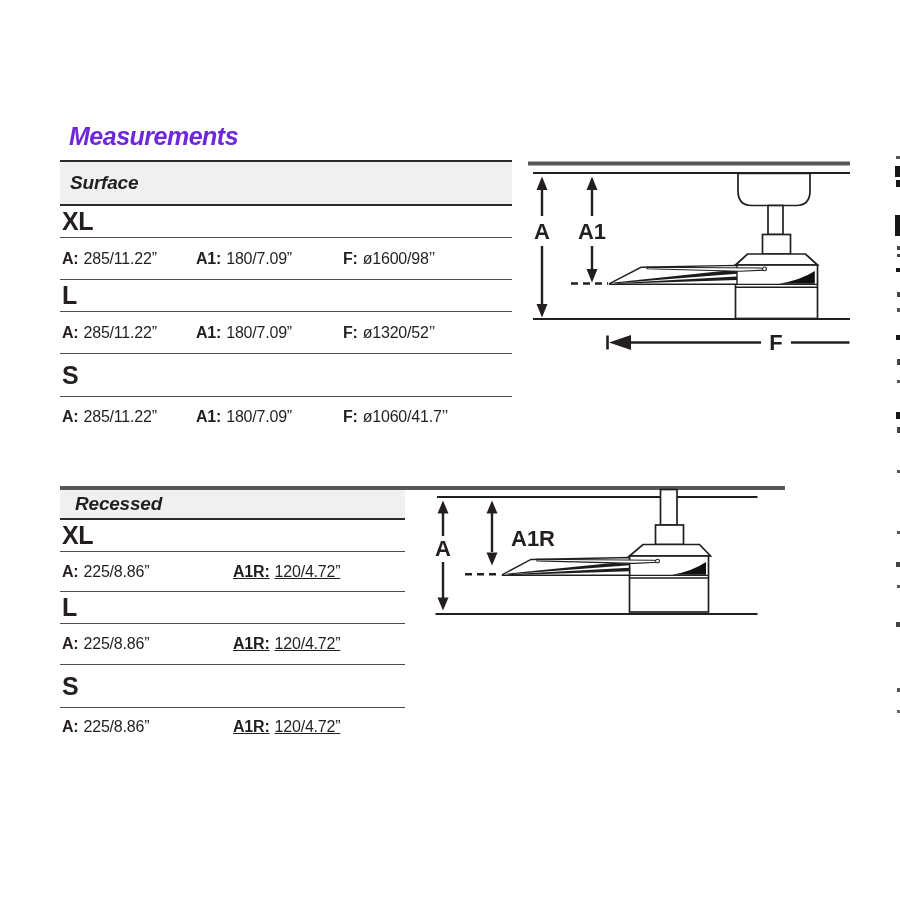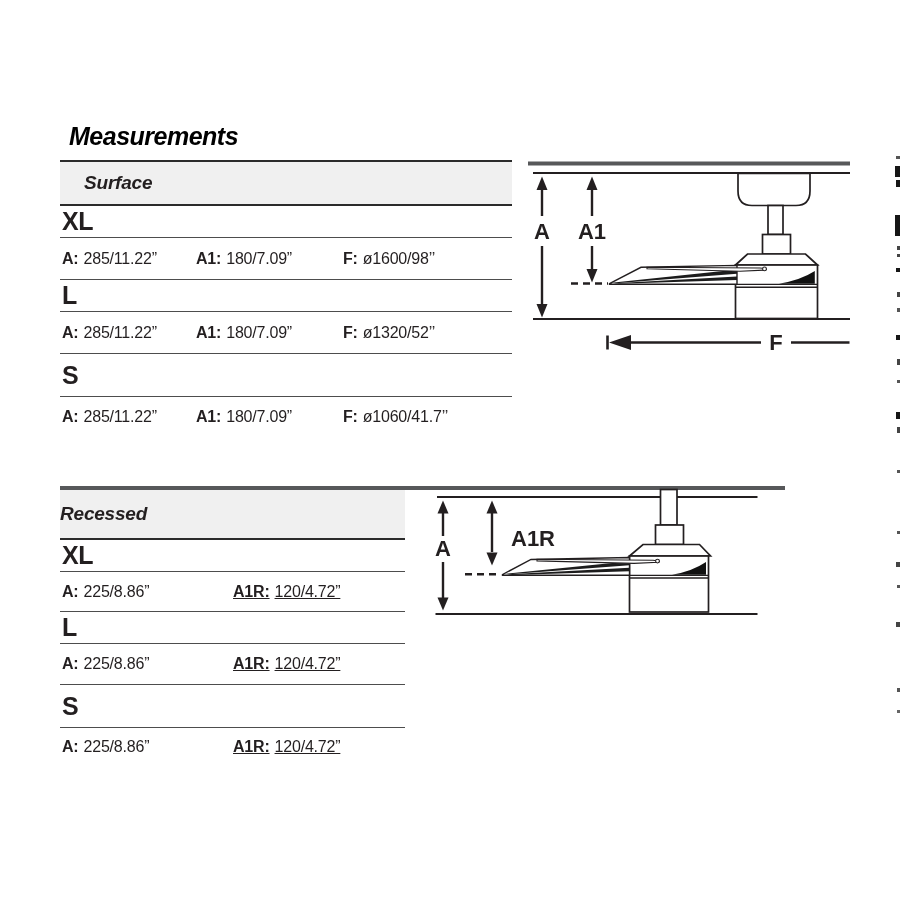--- a/index.html
+++ b/index.html
@@ -7,37 +7,37 @@
   body {
     position: relative;
     font-family: "Liberation Sans", "DejaVu Sans", sans-serif;
     color: #231f20;
   }
 
   
   .page-title {
     position: absolute; left: 69px; top: 122px;
     font-size: 25px; font-weight: bold; font-style: italic;
-    letter-spacing: -0.5px; color: #000000;
+    letter-spacing: -0.5px; color: #6d28d9;
   }
 
   
   .spec-table { position: absolute; background: #fff; }
   .spec-table.surface { left: 60px; top: 160px; width: 452px; border-top: 2px solid #2b2b2b; }
   .spec-table.recessed { left: 60px; top: 490px; width: 345px; }
 
   .tbl-header {
     background: #f0f0f0;
     border-bottom: 2px solid #2b2b2b;
     display: flex; align-items: center;
     font-size: 19px; font-weight: bold; font-style: italic;
     letter-spacing: -0.2px;
   }
-  .surface .tbl-header { height: 44px; padding-left: 24px; }
-  .recessed .tbl-header { height: 50px; }
+  .surface .tbl-header { height: 44px; padding-left: 10px; }
+  .recessed .tbl-header { height: 30px; padding-left: 15px; }
 
   .size-row {
     display: flex; align-items: center;
     border-bottom: 1px solid #4d4d4d;
     font-size: 25px; font-weight: bold; letter-spacing: -0.5px;
     padding-left: 2px;
   }
   .val-row {
     position: relative;
     border-bottom: 1px solid #4d4d4d;

